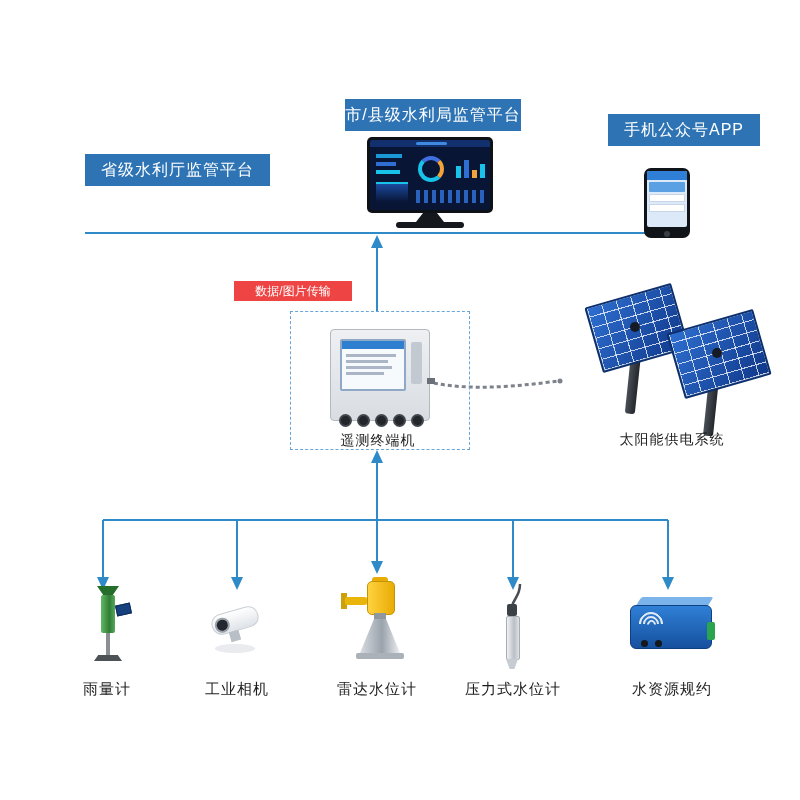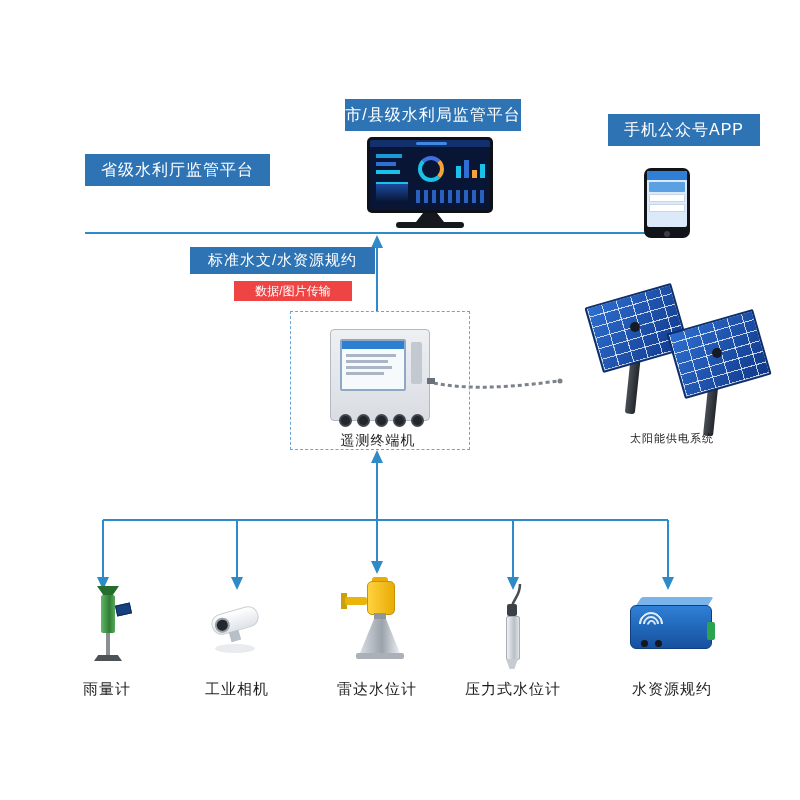--- a/index.html
+++ b/index.html
@@ -136,21 +136,20 @@
     <polygon points="668,590 662,577 674,577" fill="#2e8bc8"></polygon>
 
     <path d="M434,383 C472,391 520,386 558,381" stroke="#7c828a" stroke-width="3" fill="none" stroke-dasharray="4 3"></path>
     <circle cx="560" cy="381" r="2.5" fill="#7c828a"></circle>
   </svg>
 
   <div class="tag" style="left:85px;top:130px;width:185px;height:32px;margin-top:24px;">省级水利厅监管平台</div>
   <div class="tag" style="left:345px;top:99px;width:176px;height:32px;">市/县级水利局监管平台</div>
   <div class="tag" style="left:608px;top:114px;width:152px;height:32px;">手机公众号APP</div>
 
-  <div class="tag" style="left:190px;top:247px;width:185px;height:27px;font-size:15px;">标准水文/水资源规约</div>
   <div class="tag sub" style="left:234px;top:281px;width:118px;height:20px;">数据/图片传输</div>
 
   <div class="monitor">
     <div class="mscreen">
       <div class="m-head"></div>
         <div class="m-title"></div>
       <div class="m-r1"></div>
         <div class="m-r2"></div>
         <div class="m-r3"></div>
         <div class="m-area"></div>
@@ -193,21 +192,21 @@
     <div class="gl" style="left:80px;"></div>
   </div>
   <div class="txt" style="left:328px;top:432px;width:100px;font-size:14px;">遥测终端机</div>
 
   <div class="pole" style="left:628px;top:352px;height:62px;"></div>
   <div class="pole" style="left:706px;top:378px;height:58px;"></div>
   <div class="panel" style="left:592px;top:294px;"></div>
   <div class="panel" style="left:674px;top:320px;"></div>
   <div class="hub" style="left:630px;top:322px;"></div>
   <div class="hub" style="left:712px;top:348px;"></div>
-  <div class="txt" style="left:612px;top:431px;width:120px;font-size:11px;">太阳能供电系统</div>
+  <div class="txt" style="left:612px;top:431px;width:120px;font-size:14px;">太阳能供电系统</div>
 
   <div class="sensor rain">
     <div class="rg-funnel"></div>
       <div class="rg-body"></div>
       <div class="rg-solar"></div>
     <div class="rg-pole"></div>
       <div class="rg-base"></div>
   </div>
   <div class="sensor camera">
     <div class="cam-shadow"></div>

